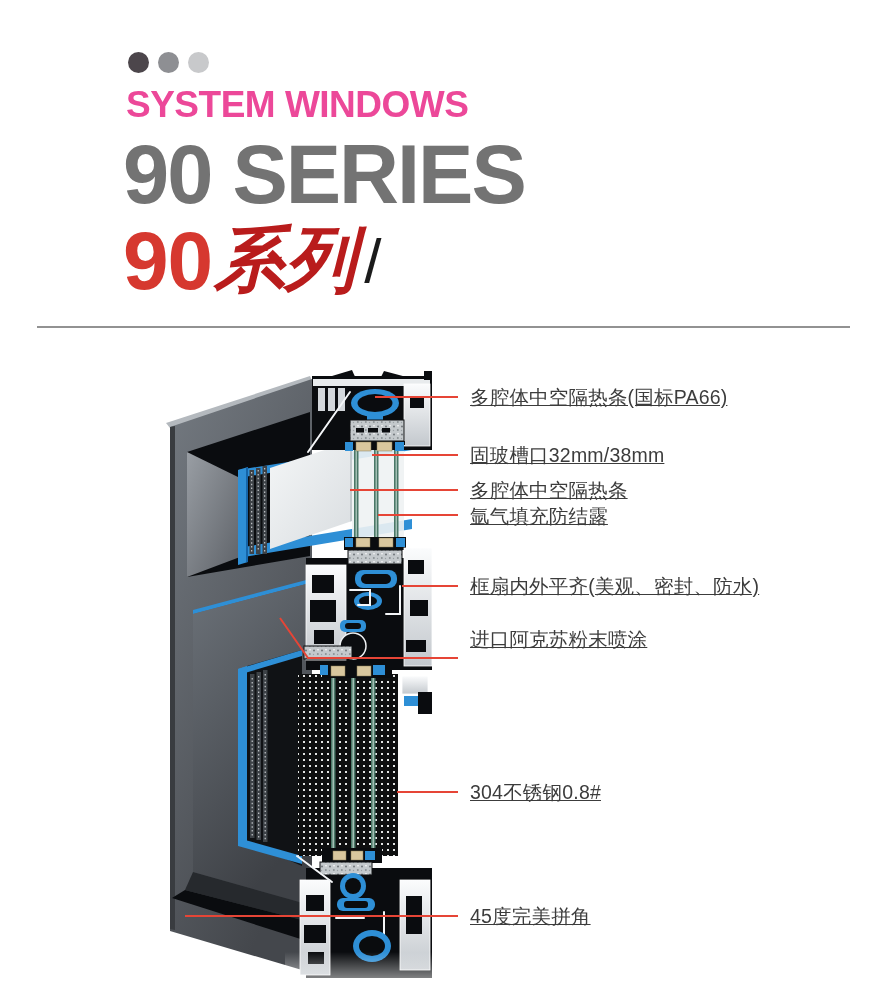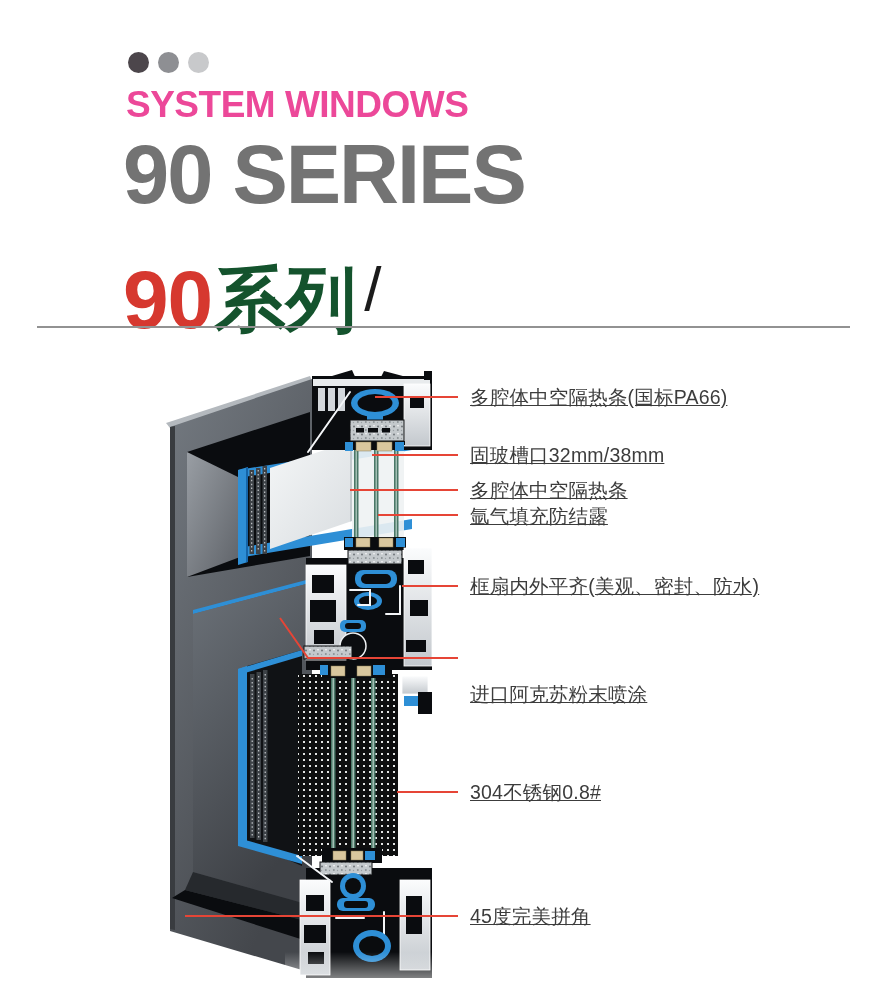--- a/index.html
+++ b/index.html
@@ -16,24 +16,24 @@
   .eyebrow{
     position:absolute;left:126px;top:84px;
     font-size:37px;font-weight:700;letter-spacing:-0.5px;color:#ec4899;
   }
   .series-en{
     position:absolute;left:123px;top:127px;
     font-size:83px;font-weight:700;letter-spacing:-2px;color:#737373;
   }
   .series-cn{
     position:absolute;left:123px;top:213px;
-    display:flex;align-items:flex-start;white-space:nowrap;margin-top:40px;
+    display:flex;align-items:center;white-space:nowrap;
   }
   .cn-num{font-size:82px;font-weight:700;color:var(--accent_red,#d6382f);letter-spacing:-1px;}
-  .cn-mid{font-size:71px;font-weight:600;color:#14532d;margin-left:2px;}
+  .cn-mid{font-size:71px;font-weight:600;color:#b91c1c;margin-left:2px;font-style:italic;}
   .cn-slash{font-size:62px;font-weight:400;color:#1b1b1b;margin:0 8px;}
   .cn-name{font-size:75px;font-weight:900;color:#101010;letter-spacing:1px;}
   .divider{
     position:absolute;left:37px;top:326px;width:813px;height:2px;
     background:var(--divider,#929292);
   }
 
   
   .callout{
     position:absolute;left:470px;
@@ -278,15 +278,15 @@
     <path class="leader" d="M397,792 H458"></path>
     <path class="leader" d="M185,916 H458"></path>
   </g>
 </svg>
 
 <div class="callout" style="top:384px">多腔体中空隔热条(国标PA66)</div>
 <div class="callout" style="top:442px">固玻槽口32mm/38mm</div>
 <div class="callout" style="top:477px">多腔体中空隔热条</div>
 <div class="callout" style="top:503px">氩气填充防结露</div>
 <div class="callout" style="top:573px">框扇内外平齐(美观、密封、防水)</div>
-<div class="callout" style="top:681px">进口阿克苏粉末喷涂</div>
+<div class="callout" style="top:626px">进口阿克苏粉末喷涂</div>
 <div class="callout" style="top:779px">304不锈钢0.8#</div>
 <div class="callout" style="top:903px">45度完美拼角</div>
 
 </body></html>

